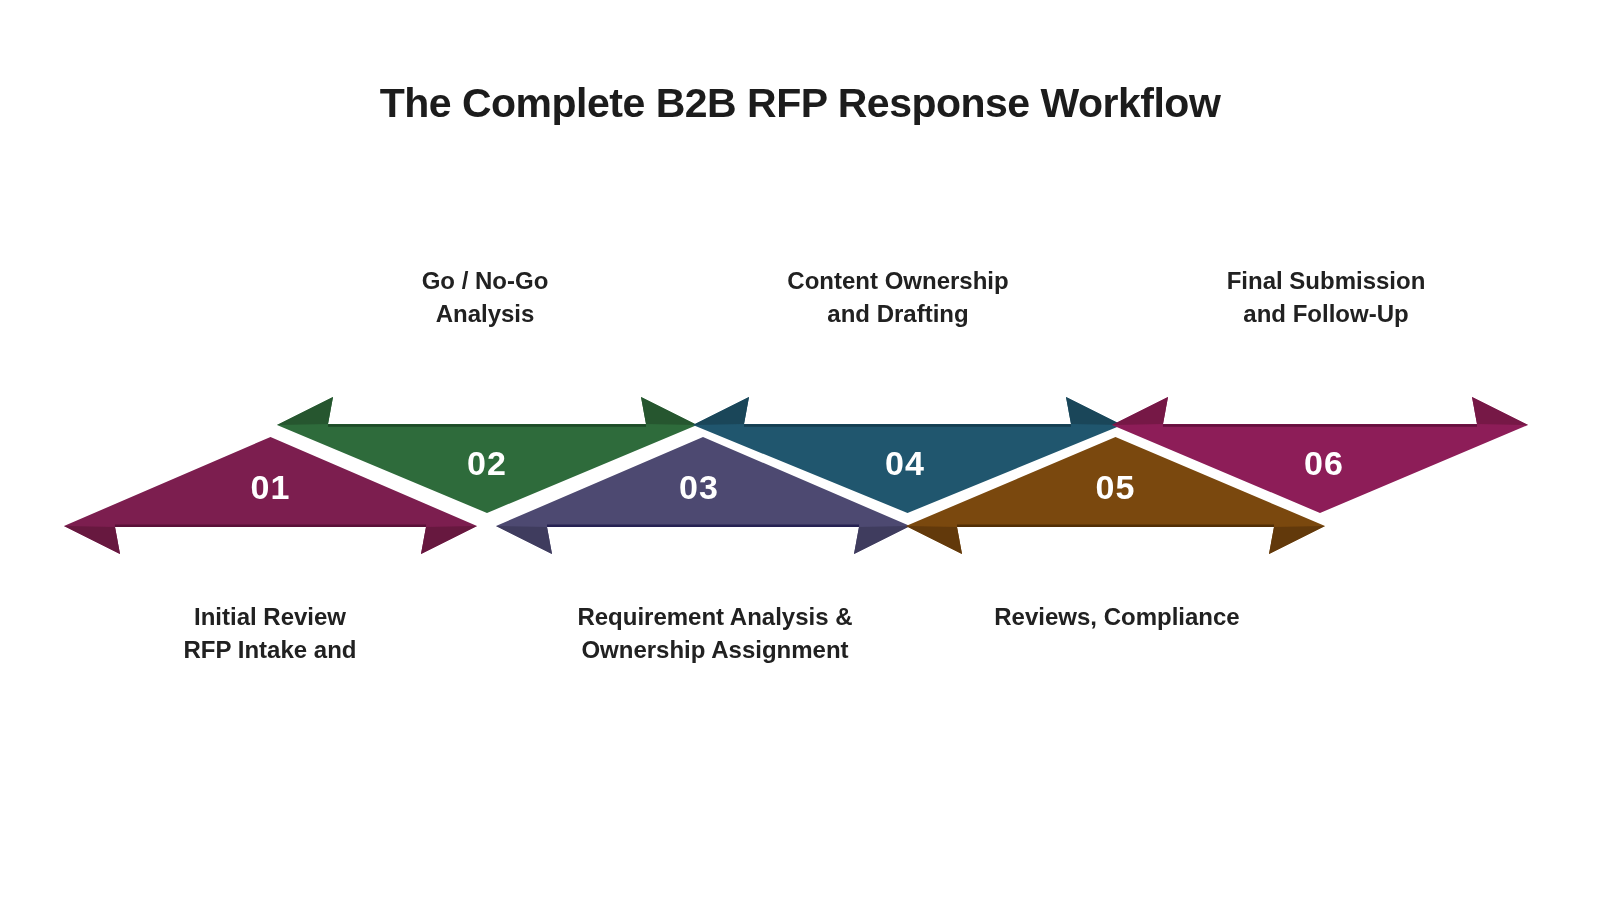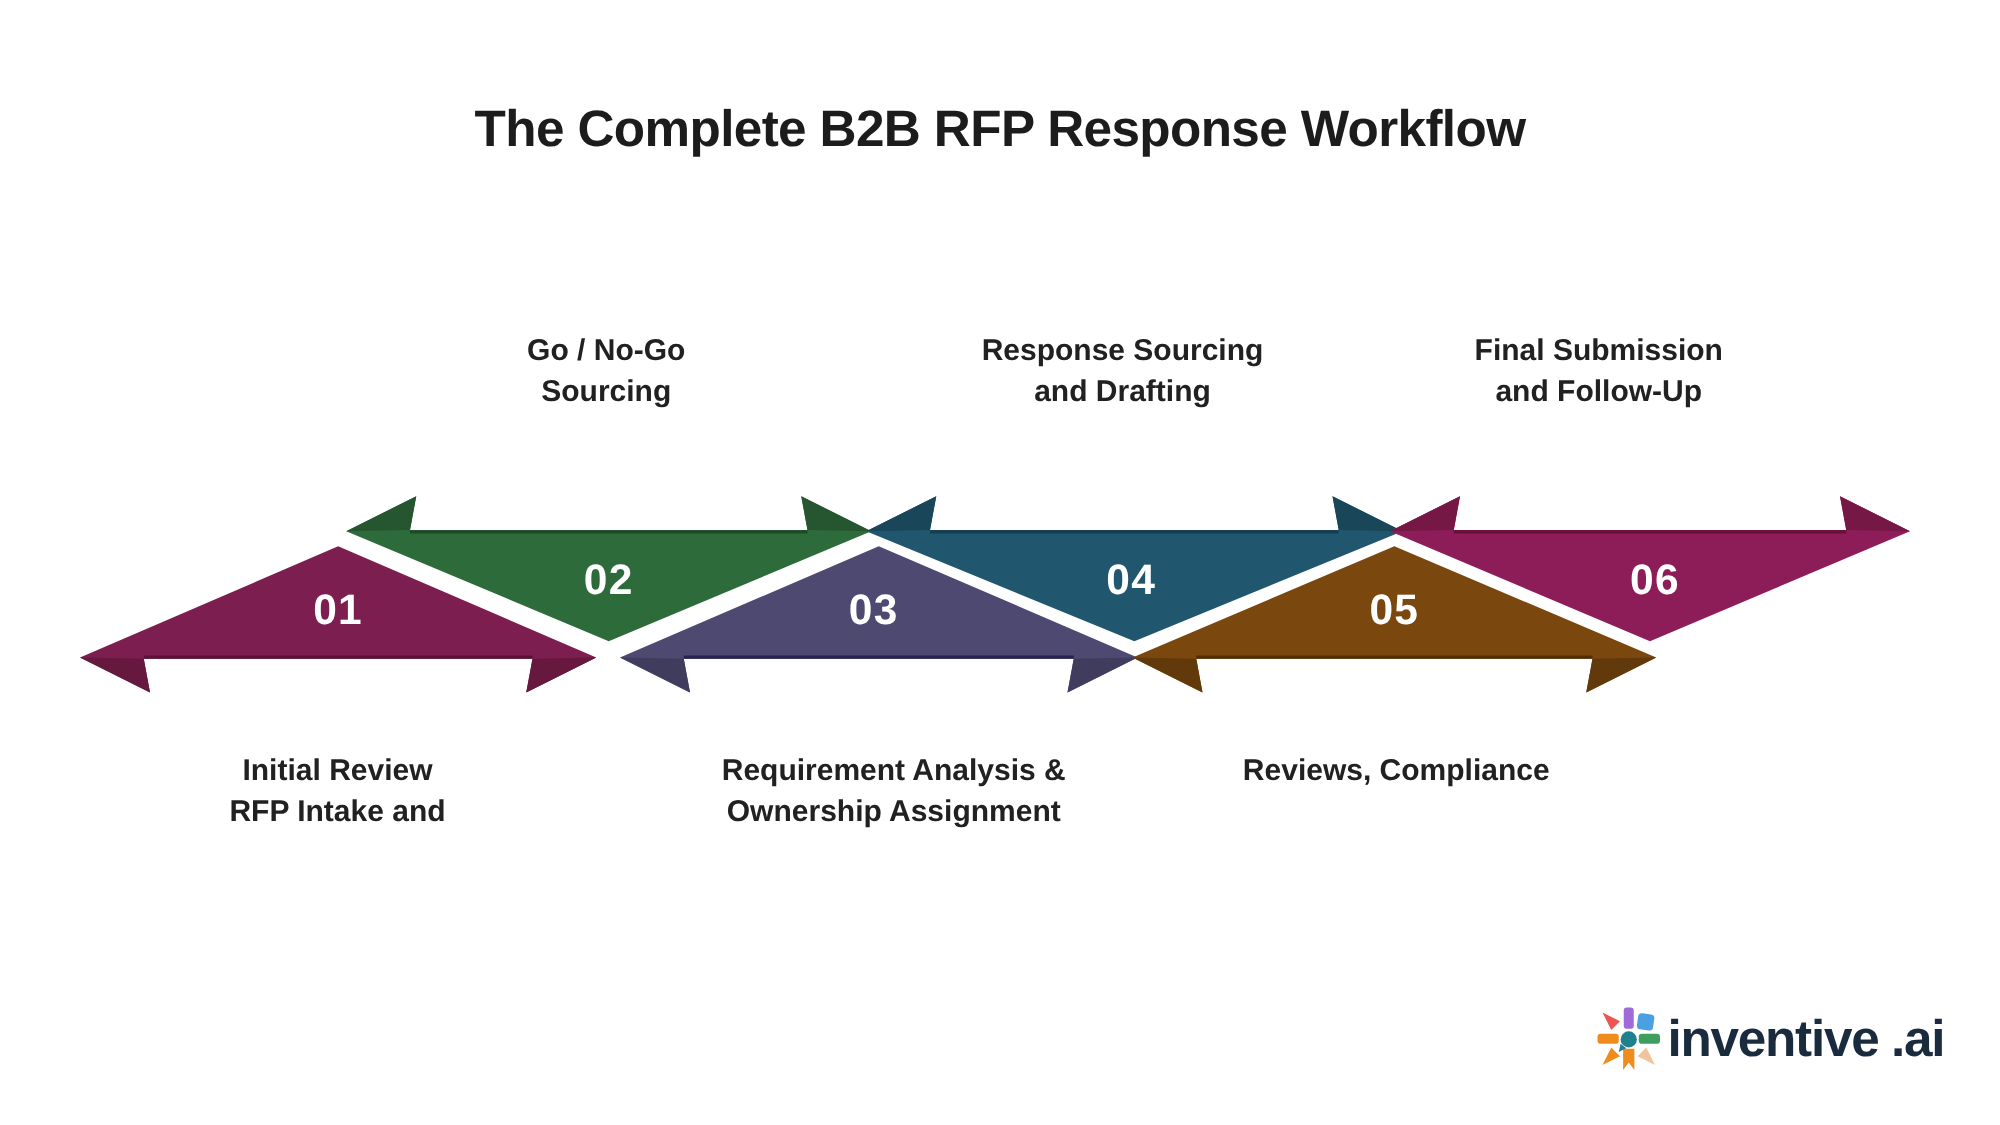--- a/index.html
+++ b/index.html
@@ -72,56 +72,37 @@
       <polygon points="1112,425 1168,397 1163,424 1477,424 1472,397 1528,425 1320,513" fill="#8d1d58"></polygon>
       <polygon points="1112,425 1168,397 1163,424" fill="#761846"></polygon>
       <polygon points="1528,425 1472,397 1477,424" fill="#761846"></polygon>
       <line x1="1163" y1="425.5" x2="1477" y2="425.5" stroke-width="2.6" stroke="#650f3c"></line>
       <text class="num" x="1324" y="475" text-anchor="middle">06</text>
     </g>
   </svg>
 
   <div class="steplabel top" style="left:265px">
     <div>Go / No-Go</div>
-    <div>Sourcing</div>
+    <div>Analysis</div>
   </div>
   <div class="steplabel top" style="left:678px">
-    <div>Response Sourcing</div>
+    <div>Content Ownership</div>
     <div>and Drafting</div>
   </div>
-  <div class="steplabel top" style="left:1059px">
+  <div class="steplabel top" style="left:1106px">
     <div>Final Submission</div>
     <div>and Follow-Up</div>
   </div>
 
   <div class="steplabel bottom" style="left:50px">
     <div>Initial Review</div>
     <div>RFP Intake and</div>
   </div>
   <div class="steplabel bottom" style="left:495px">
     <div>Requirement Analysis &amp;</div>
     <div>Ownership Assignment</div>
   </div>
   <div class="steplabel bottom" style="left:897px">
     <div>Reviews, Compliance</div>
   </div>
 
-  <div class="logo">
-    <svg class="logo-icon" viewBox="-27 -27 54 54">
-
-      <rect x="-25" y="-4" width="17" height="8" rx="2.5" fill="#f08c1e"></rect>
-      <rect x="8" y="-4" width="17" height="8" rx="2.5" fill="#3d9e5f"></rect>
-      <rect x="-4" y="-25" width="8" height="17" rx="2.5" fill="#a06ad8"></rect>
-      <polygon points="-4.5,8 4.5,8 4.5,25 0,19 -4.5,25" fill="#f08c1e"></polygon>
-
-      <polygon points="-21,-21 -7,-14 -14,-7" fill="#eb5750"></polygon>
-      <rect x="7" y="-20" width="13" height="13" rx="3" transform="rotate(8 13.5 -13.5)" fill="#4aa0e0"></rect>
-      <polygon points="-21,21 -14,7 -7,14" fill="#f08c1e"></polygon>
-      <polygon points="21,21 7,14 14,7" fill="#f0c49e"></polygon>
-
-      <circle cx="0" cy="0.5" r="6.5" fill="#1f808f"></circle>
-      <polygon points="-6.5,4 -2,7.5 -8,10.5" fill="#1f808f"></polygon>
-    </svg>
-    <span class="brand">inventive</span>
-    <span class="suffix">.ai</span>
-  </div>
 
 </div>
 
 </body></html>

